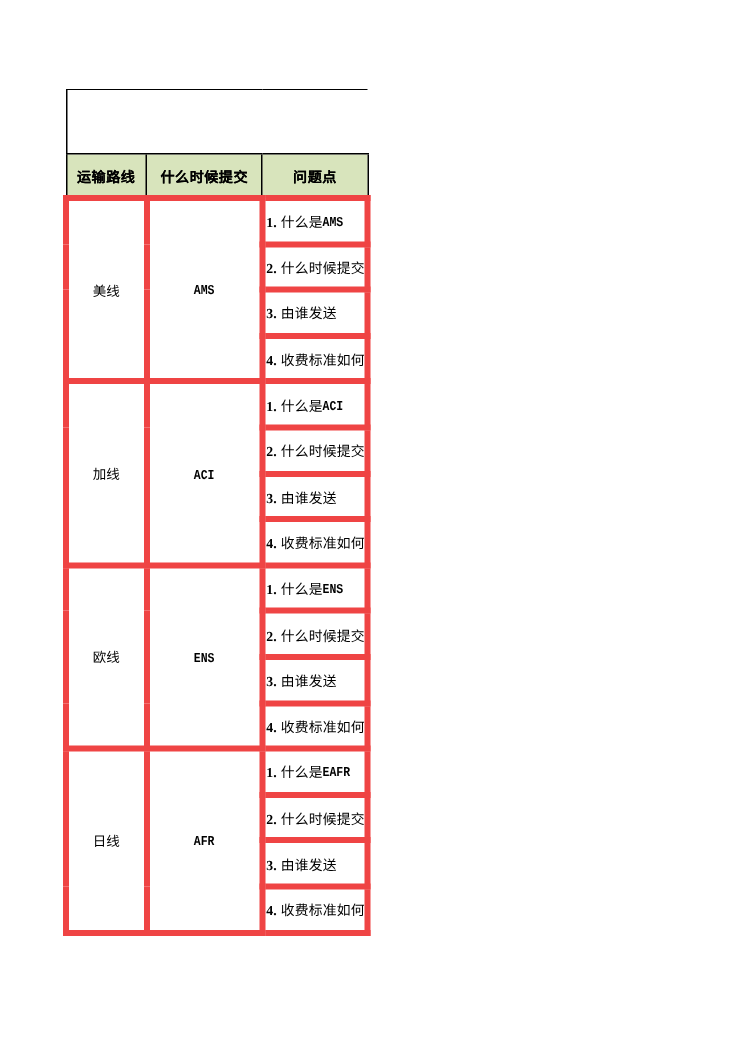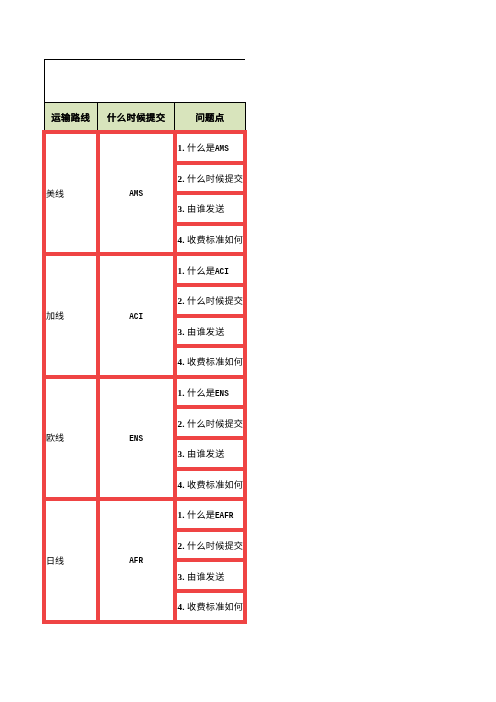--- a/index.html
+++ b/index.html
@@ -21,21 +21,21 @@
   
   tr.empty-row td{height:42px;border-top:1px solid #000;border-left:0;border-right:0;border-bottom:1px solid #000;}
   tr.empty-row td.first{border-left:1px solid #000;}
 
   tr.header-row td{height:27px;background:#d8e4bc;text-align:center;
                    font-weight:bold;font-size:9.4px;letter-spacing:0.35px;
                    text-shadow:0 0 0.2px rgba(0,0,0,0.85);
                    border:1px solid #000;}
 
   tr.sub-row td{height:26.6px;border:4px solid #ef4444;}
-  tr.sub-row td.route-cell{text-align:left;font-size:9px;}
+  tr.sub-row td.route-cell{text-align:center;font-size:9px;}
   tr.sub-row td.fee-cell{text-align:center;font-size:9px;font-weight:bold;font-family:"Liberation Mono",monospace;}
   tr.sub-row td.fee-cell .code{display:inline-block;transform:scaleX(0.85) translateY(1px);transform-origin:center center;}
   tr.sub-row td.q-cell{text-align:left;padding-left:0.7px;font-size:9.2px;letter-spacing:0.15px;white-space:nowrap;}
   tr.sub-row td.q-cell .num{font-weight:bold;}
   tr.sub-row td.q-cell .lat{font-family:"Liberation Mono",monospace;font-weight:bold;font-size:9px;letter-spacing:0px;
     display:inline-block;transform:scaleX(0.85) translateY(-0.5px);transform-origin:left center;margin-right:-2.4px;}
 </style>
 </head>
 <body>
 

